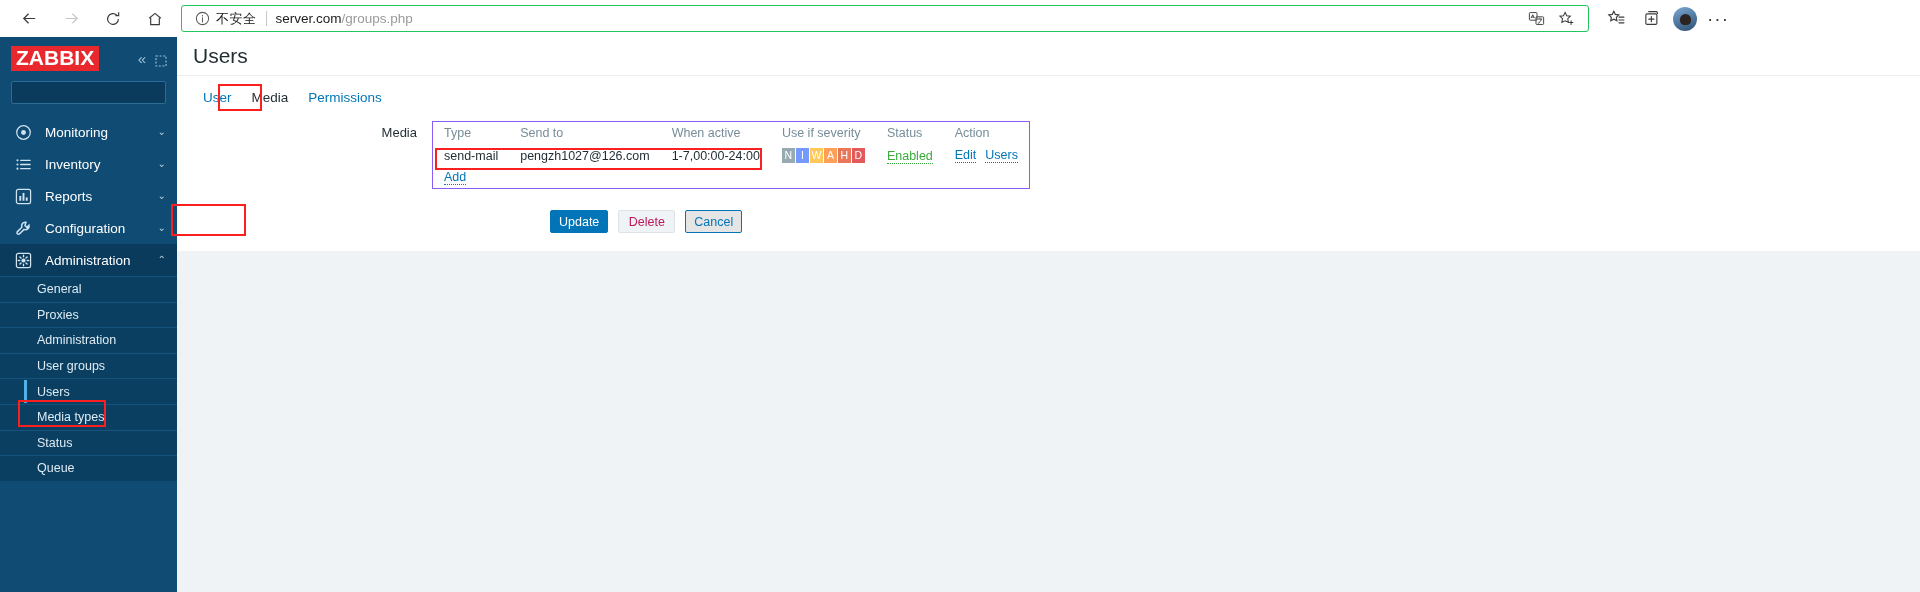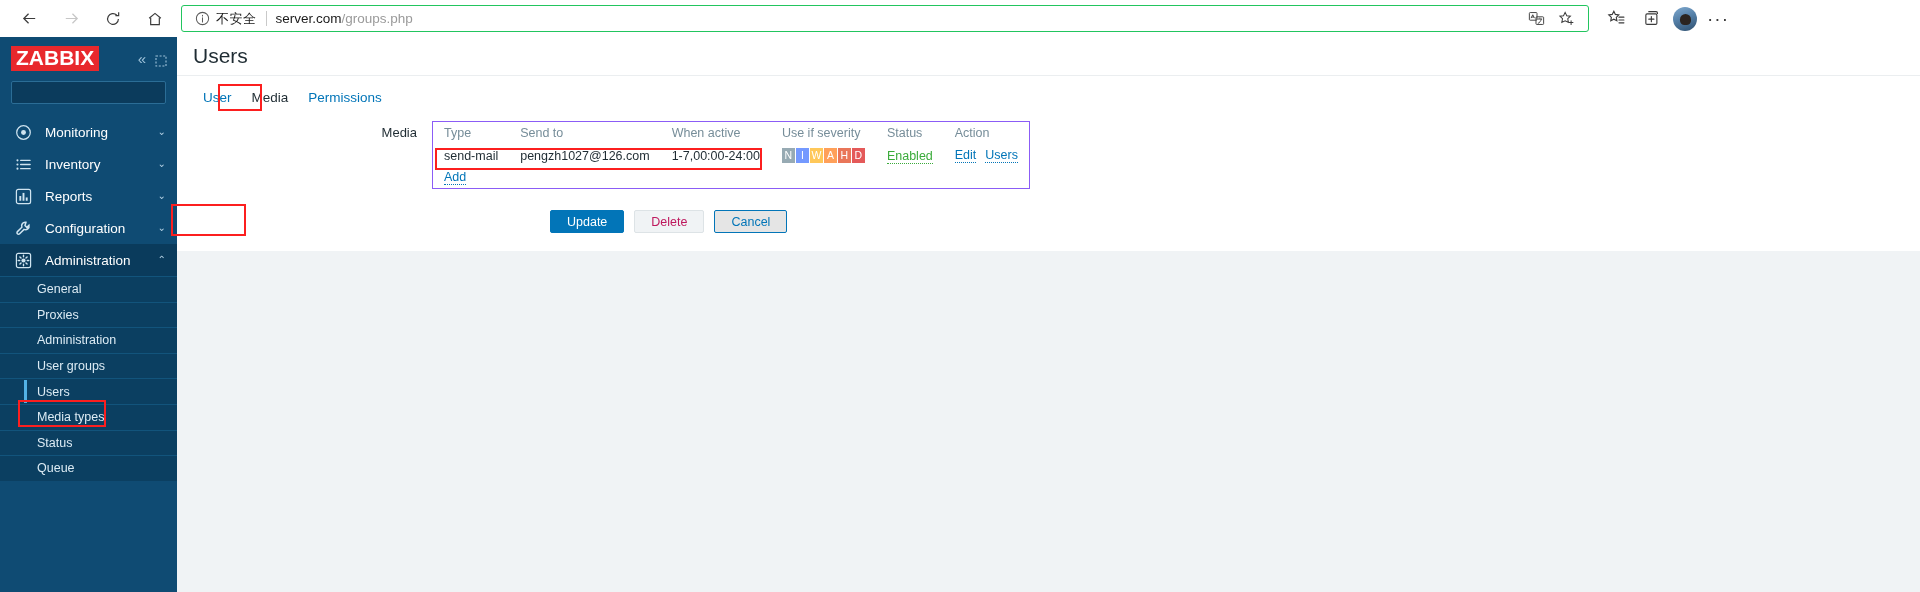--- a/index.html
+++ b/index.html
@@ -332,21 +332,21 @@
     display: flex;
     align-items: center;
     gap: 10px;
     padding-left: 373px;
     padding-top: 21px;
     position: relative;
   }
   .btn {
     height: 23px;
     min-width: 57px;
-    padding: 0 16px;
+    padding: 0 8px;
     font-size: 12.5px;
     border-radius: 2px;
     display: flex;
     align-items: center;
     justify-content: center;
     font-family: "Liberation Sans", sans-serif;
     border: 1px solid transparent;
   }
   .btn-primary {
     background: #0275b8;

